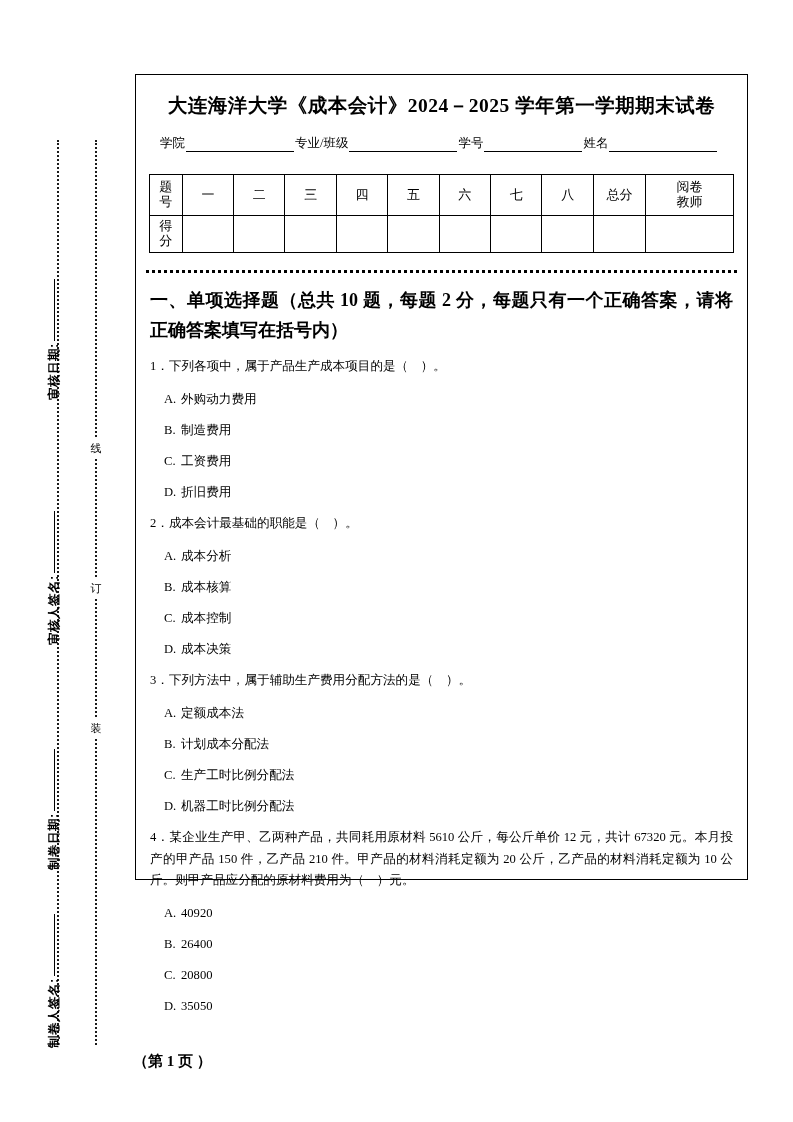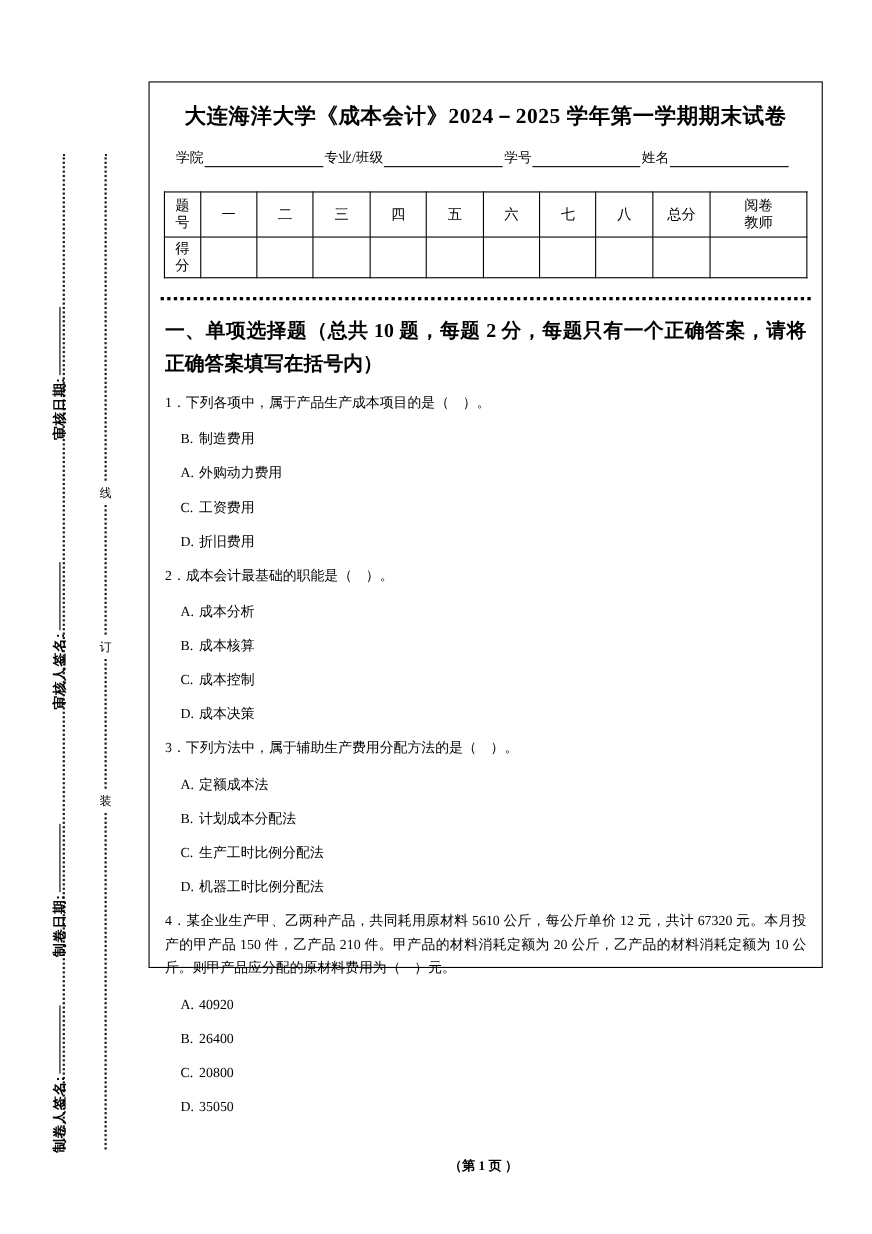--- a/index.html
+++ b/index.html
@@ -166,22 +166,21 @@
     line-height: 1.6;
   }
   .q-opt .key { display: inline-block; min-width: 17px; }
 
   
   .footer {
     position: absolute;
     left: 133px;
     top: 1052px;
     width: 613px;
-    text-align: center;
-    font-size: 12px;
+    font-size: 15px;
     font-weight: bold;
     font-family: "Liberation Serif", "DejaVu Serif", serif;
   }
 </style>
 </head>
 <body>
 
 <div class="left-margin">
   <div class="dotted-rail rail-a"></div>
   <div class="dotted-rail rail-b"></div>
@@ -264,22 +263,22 @@
     </tr>
   </tbody>
     </table>
 
   <div class="dot-sep"></div>
 
   <div class="content">
     <div class="sec-head">一、单项选择题（总共 10 题，每题 2 分，每题只有一个正确答案，请将正确答案填写在括号内）</div>
 
     <div class="q-stem">1．下列各项中，属于产品生产成本项目的是（　）。</div>
+    <div class="q-opt"><span class="key">A.</span><span>外购动力费用</span></div>
     <div class="q-opt"><span class="key">B.</span><span>制造费用</span></div>
-    <div class="q-opt"><span class="key">A.</span><span>外购动力费用</span></div>
     <div class="q-opt"><span class="key">C.</span><span>工资费用</span></div>
     <div class="q-opt"><span class="key">D.</span><span>折旧费用</span></div>
 
     <div class="q-stem">2．成本会计最基础的职能是（　）。</div>
     <div class="q-opt"><span class="key">A.</span><span>成本分析</span></div>
     <div class="q-opt"><span class="key">B.</span><span>成本核算</span></div>
     <div class="q-opt"><span class="key">C.</span><span>成本控制</span></div>
     <div class="q-opt"><span class="key">D.</span><span>成本决策</span></div>
 
     <div class="q-stem">3．下列方法中，属于辅助生产费用分配方法的是（　）。</div>

